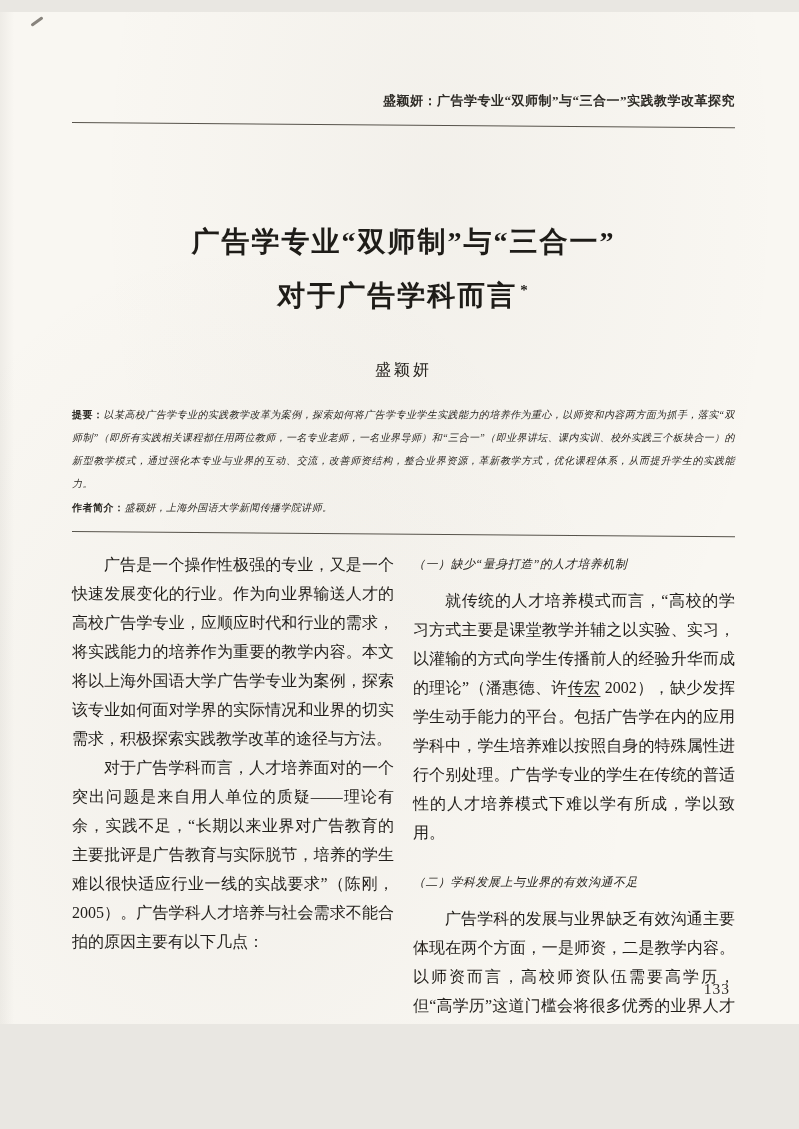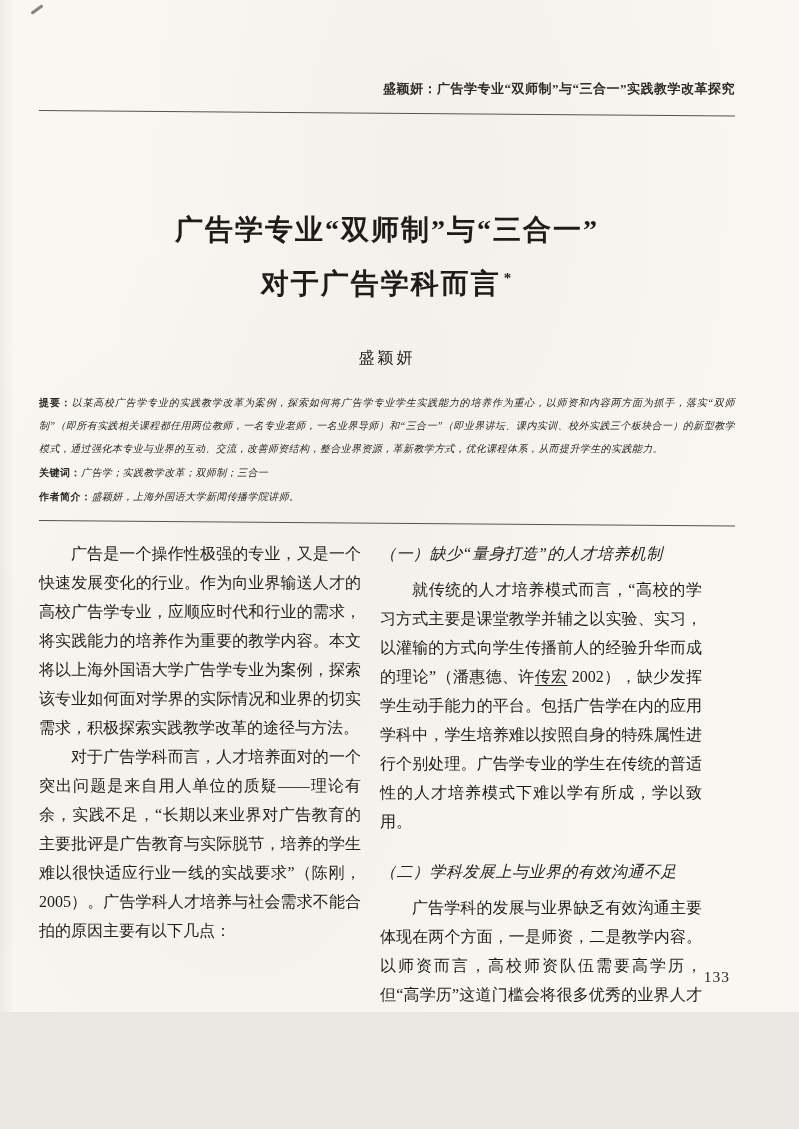--- a/index.html
+++ b/index.html
@@ -4,30 +4,30 @@
 <style>
   html, body {
     margin: 0;
     padding: 0;
     background: #e9e7e2;
   }
   .page {
     position: relative;
     width: 799px;
     height: 1012px;
-    margin: 0 auto;
+    margin: 12px auto;
     background:
       radial-gradient(ellipse at 55% 18%, rgba(120,110,95,0.05), rgba(0,0,0,0) 55%),
       radial-gradient(ellipse at 30% 75%, rgba(120,110,95,0.05), rgba(0,0,0,0) 50%),
       linear-gradient(90deg, rgba(90,85,75,0.07) 0, rgba(0,0,0,0) 14px),
       #f9f7f2;
     overflow: hidden;
     color: #27241f;
     box-sizing: border-box;
-    padding: 80px 64px 0 39px;
+    padding: 80px 64px 0 72px;
     font-family: "Liberation Serif", "DejaVu Serif", serif;
   }
   .scan-mark {
     position: absolute;
     top: 8px;
     left: 30px;
     width: 14px;
     height: 3px;
     background: #6b675f;
     transform: rotate(-35deg);
@@ -108,21 +108,21 @@
   .section-heading {
     margin: 17px 0 8px 0;
     font-size: 17px;
     font-weight: bold;
     font-family: "Liberation Sans", "DejaVu Sans", sans-serif;
     letter-spacing: 1px;
     color: #1e1c18;
   }
   .sub-heading {
     margin: 0 0 7px 0;
-    font-size: 16px;
+    font-size: 12px;
     font-weight: normal;
     font-style: italic;
     letter-spacing: 0.5px;
     color: #26231e;
   }
   .sub-heading.second { margin-top: 21px; }
   .u-name {
     text-decoration: underline;
     text-underline-offset: 3px;
   }
@@ -147,21 +147,20 @@
 
   <h1 class="title">
     <span>广告学专业“双师制”与“三合一”</span><br>
     <span>对于广告学科而言</span><sup>*</sup>
   </h1>
 
   <div class="author">盛颖妍</div>
 
   <div class="meta">
     <p><span class="label">提要：</span><span class="kai">以某高校广告学专业的实践教学改革为案例，探索如何将广告学专业学生实践能力的培养作为重心，以师资和内容两方面为抓手，落实“双师制”（即所有实践相关课程都任用两位教师，一名专业老师，一名业界导师）和“三合一”（即业界讲坛、课内实训、校外实践三个板块合一）的新型教学模式，通过强化本专业与业界的互动、交流，改善师资结构，整合业界资源，革新教学方式，优化课程体系，从而提升学生的实践能力。</span></p>
-    <p><span class="label">关键词：</span><span class="kai">广告学；实践教学改革；双师制；三合一</span></p>
     <p><span class="label">作者简介：</span><span class="kai">盛颖妍，上海外国语大学新闻传播学院讲师。</span></p>
   </div>
 
   <div class="rule meta-rule"></div>
 
   <div class="columns">
 
     <div class="col">
       <p>广告是一个操作性极强的专业，又是一个快速发展变化的行业。作为向业界输送人才的高校广告学专业，应顺应时代和行业的需求，将实践能力的培养作为重要的教学内容。本文将以上海外国语大学广告学专业为案例，探索该专业如何面对学界的实际情况和业界的切实需求，积极探索实践教学改革的途径与方法。</p>
       <p>对于广告学科而言，人才培养面对的一个突出问题是来自用人单位的质疑——理论有余，实践不足，“长期以来业界对广告教育的主要批评是广告教育与实际脱节，培养的学生难以很快适应行业一线的实战要求”（陈刚，2005）。广告学科人才培养与社会需求不能合拍的原因主要有以下几点：</p>

